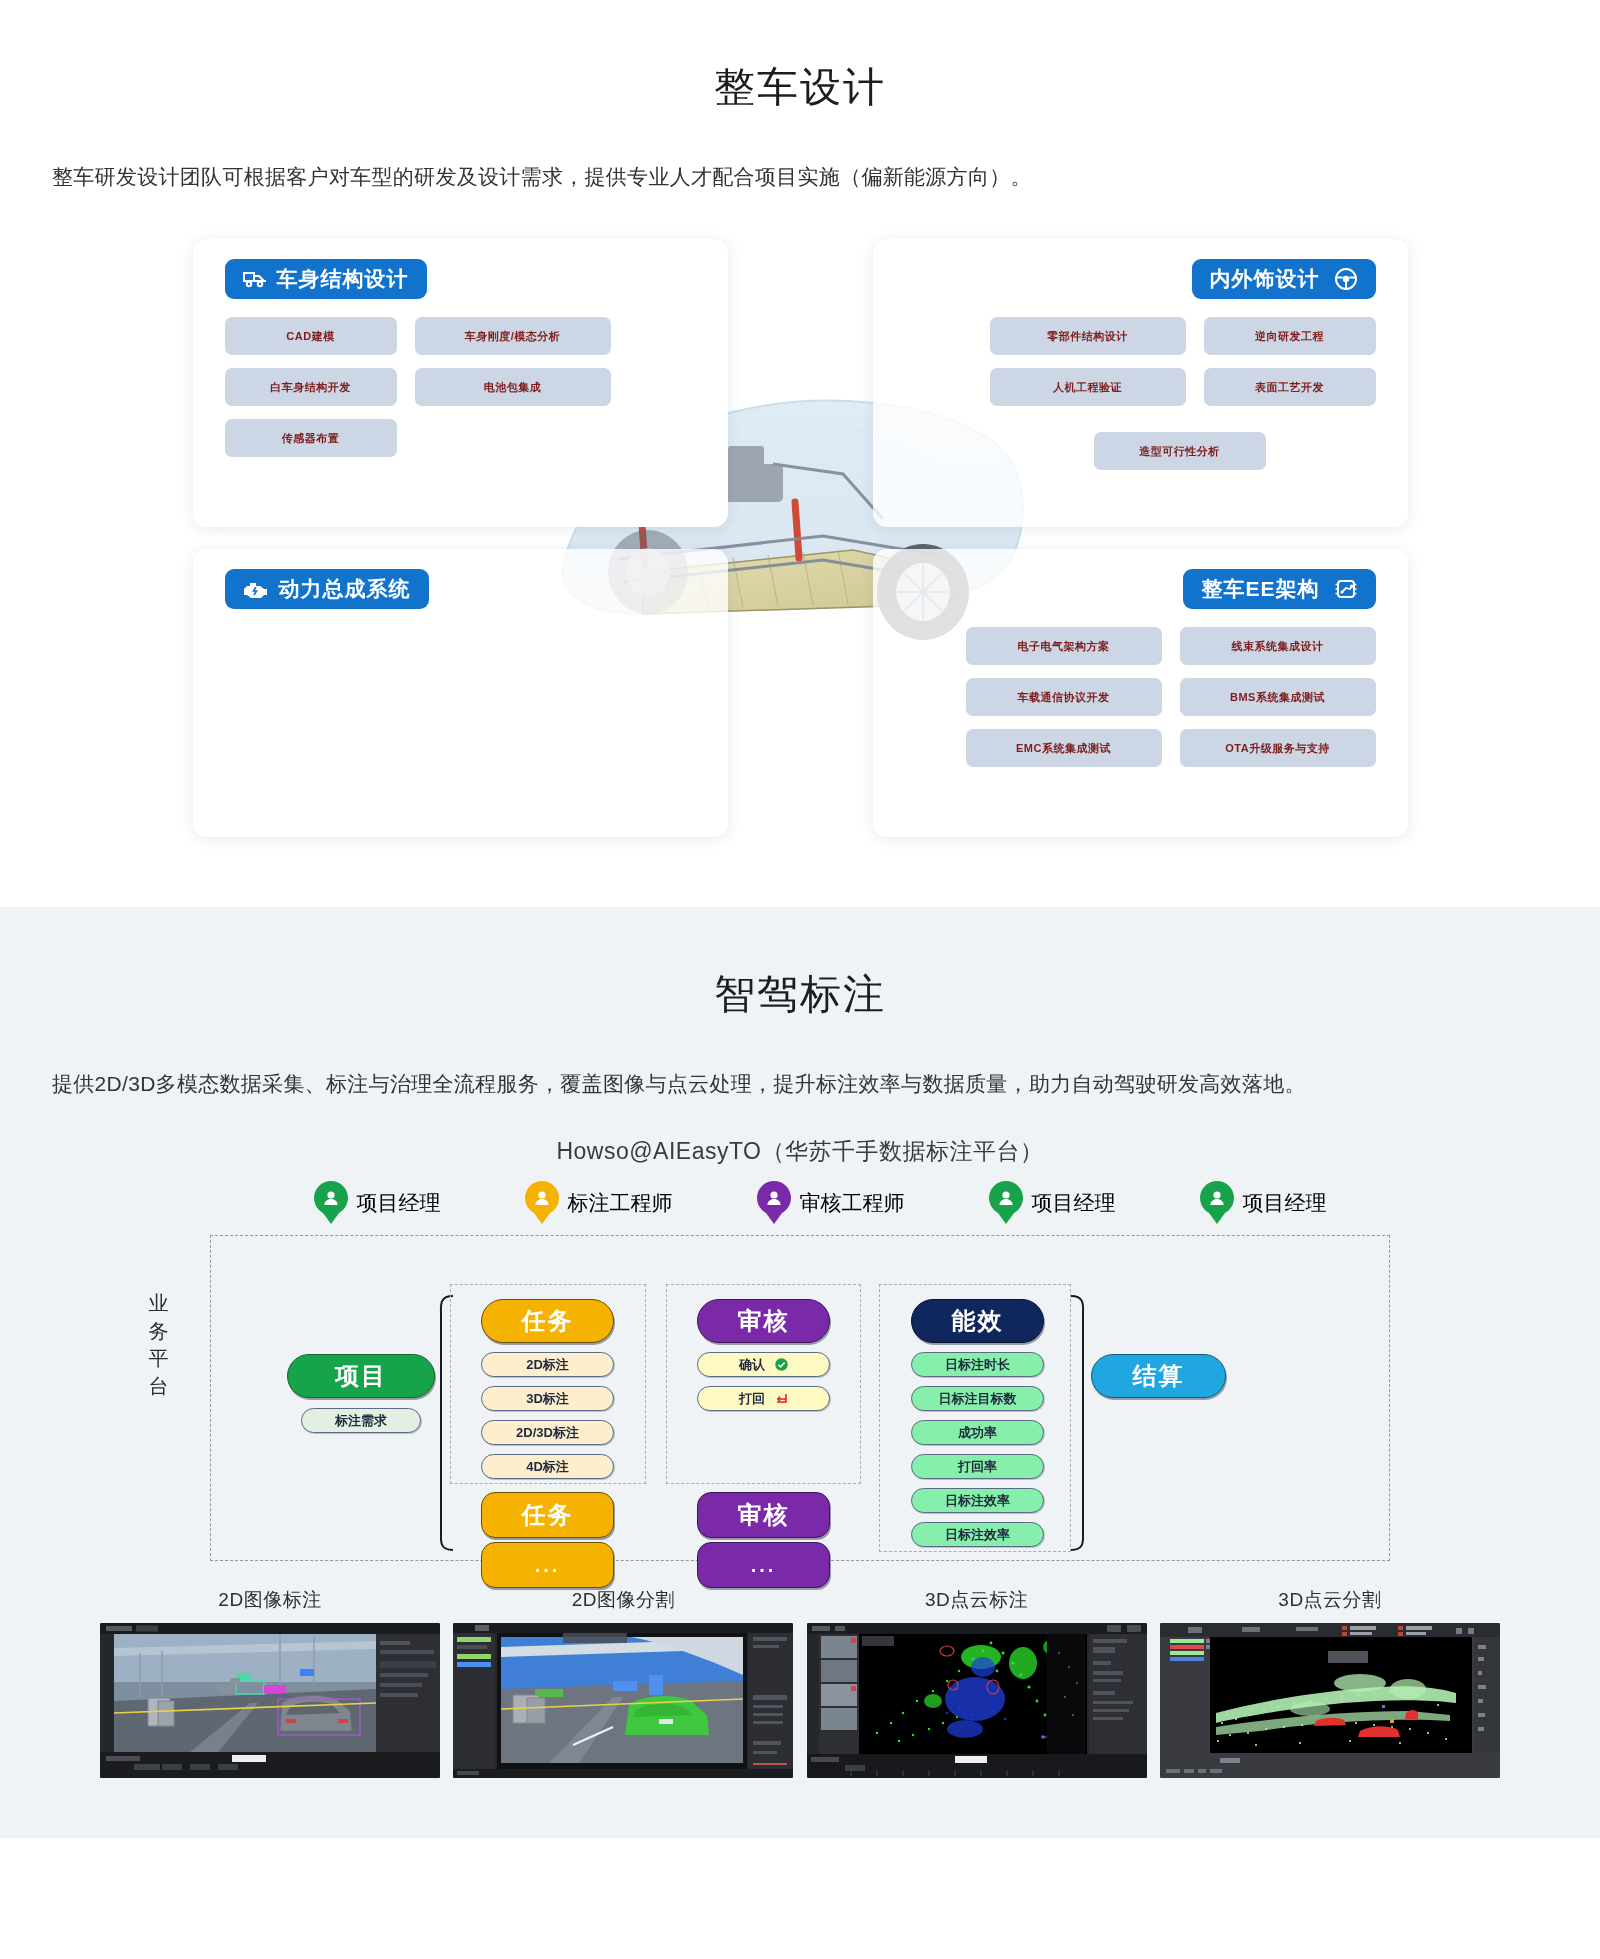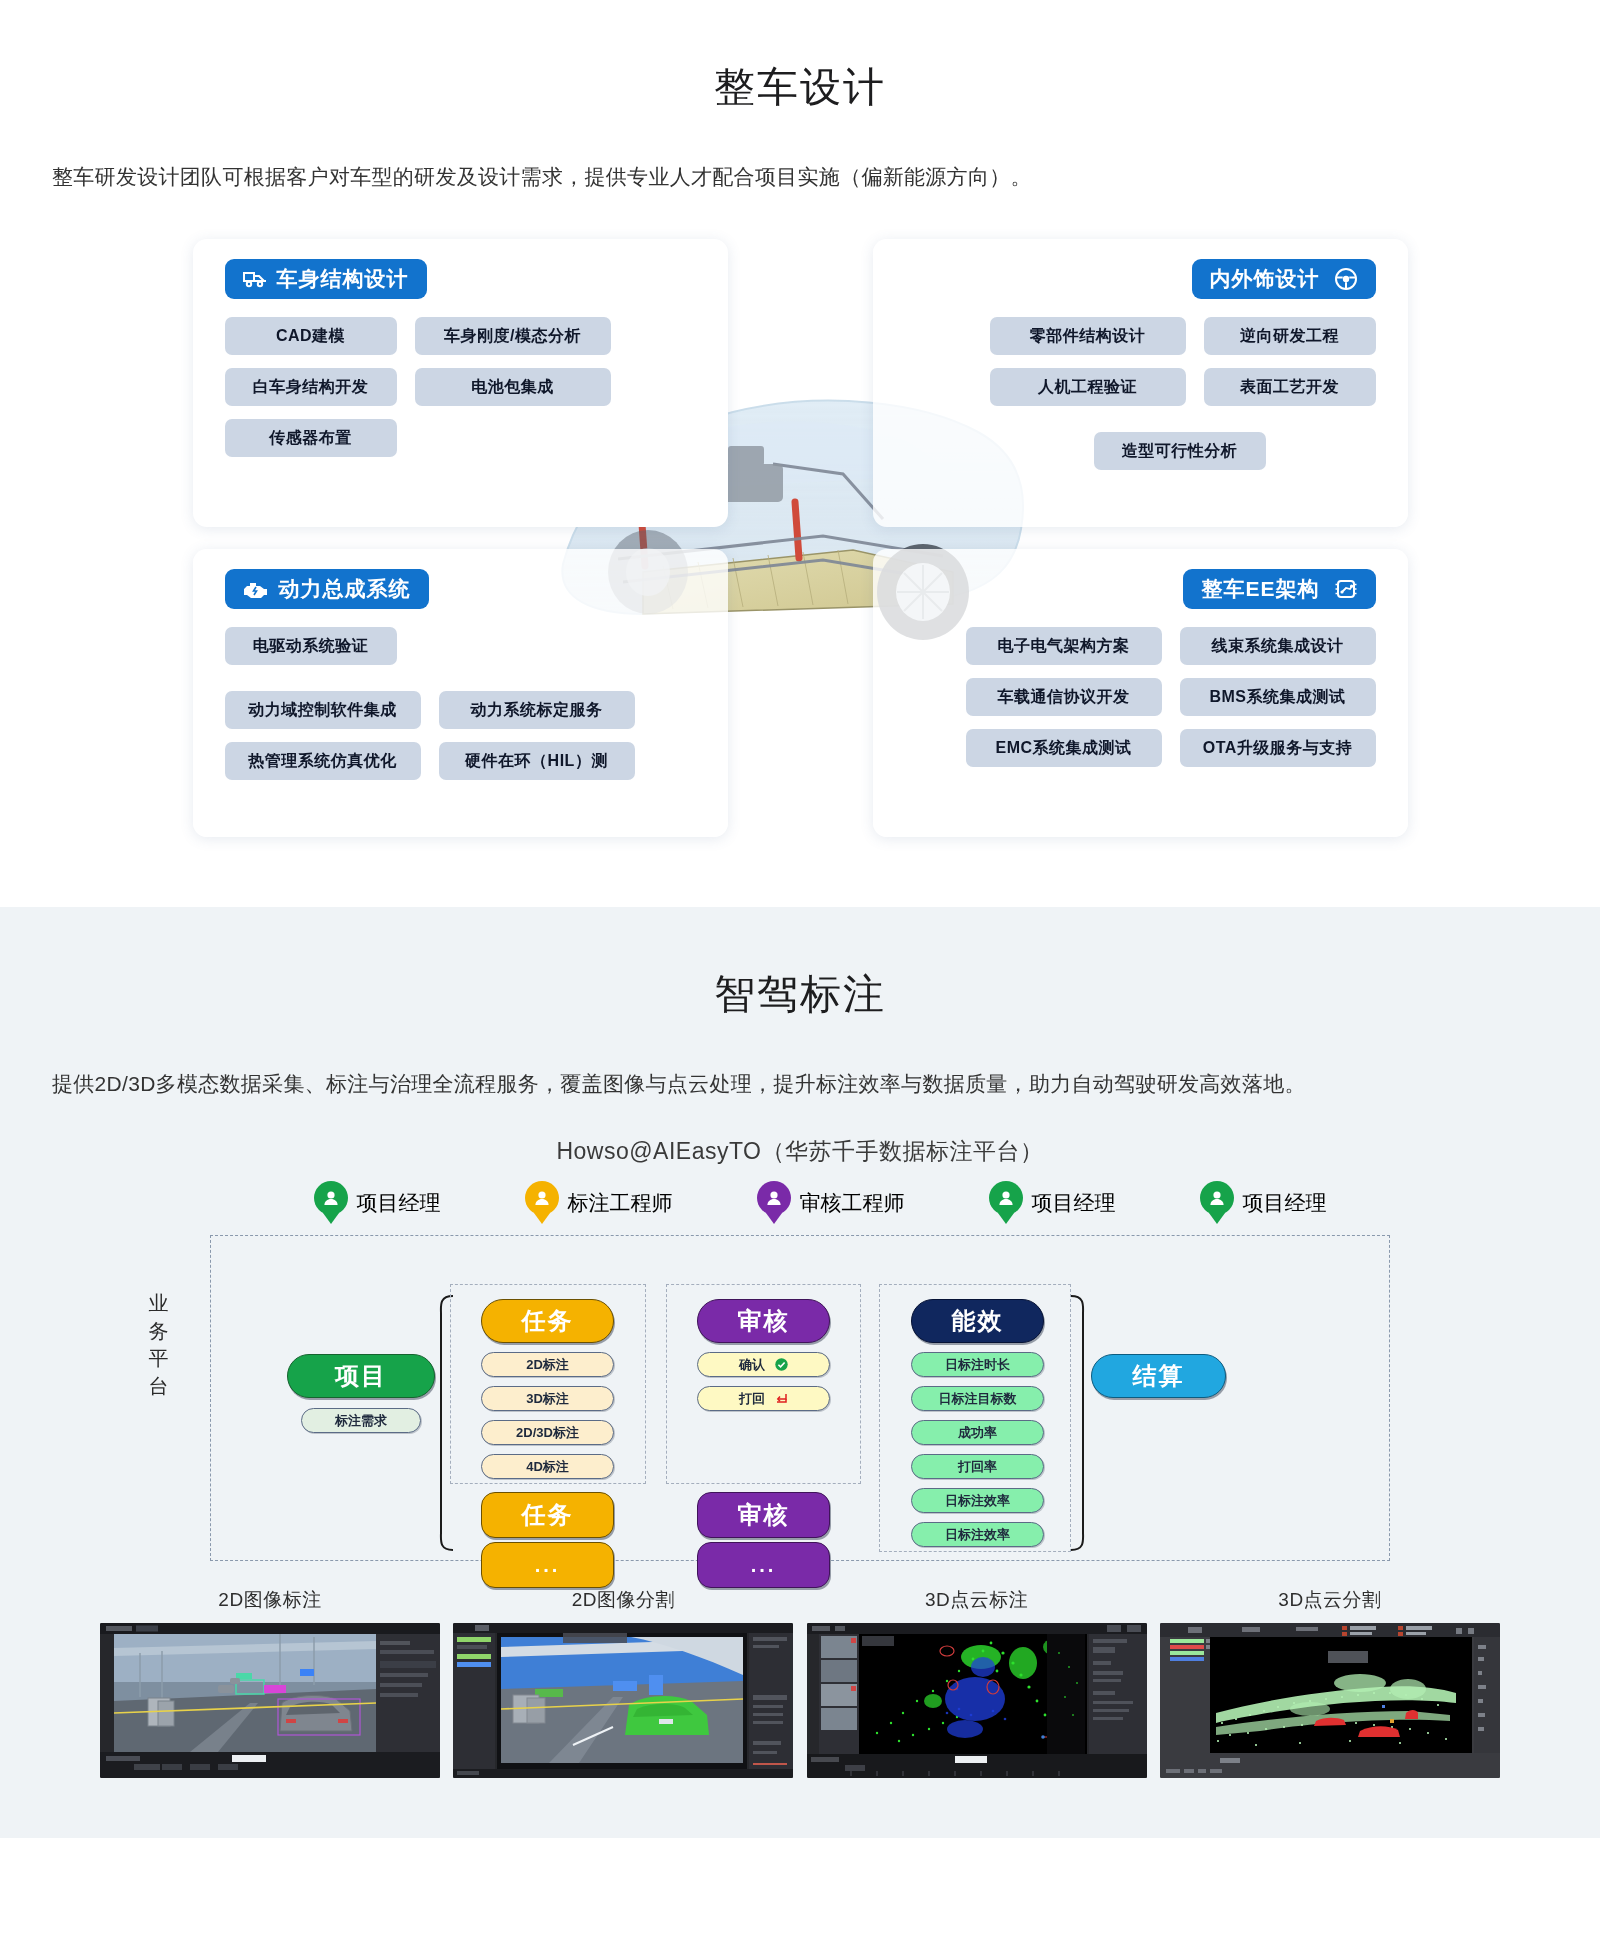--- a/index.html
+++ b/index.html
@@ -94,23 +94,23 @@
   .tags.right-align { justify-content: flex-end; }
   .tag {
     background: #ccd6e4;
     border-radius: 7px;
     height: 38px;
     min-width: 172px;
     padding: 0 16px;
     display: flex;
     align-items: center;
     justify-content: center;
-    font-size: 16px;
+    font-size: 11px;
     font-weight: bold;
-    color: #0f172a;
+    color: #7f1d1d;
     letter-spacing: 0.5px;
   }
   .tag.wide { min-width: 196px; }
   .row-break { flex-basis: 100%; height: 0; }
 
   
   .diagram-title {
     text-align: center;
     font-size: 23px;
     color: #3a3a3a;
@@ -365,28 +365,20 @@
       </div>
     </div>
 
     <div class="card card-bl transparentbg">
       <div class="card-head left">
         <svg width="26" height="20" viewBox="0 0 26 20">
           <path d="M4 7h3V4h6v3h4l4 3h3v6h-3l-3 3H8l-4-3H1v-6z" fill="#fff"></path>
           <path d="M13 8l-2.5 4h3L11 16" stroke="#1273cd" stroke-width="1.6" fill="none"></path>
         </svg>
         <span>动力总成系统</span>
-      </div>
-      <div class="tags">
-        <span class="tag">电驱动系统验证</span>
-        <span class="row-break"></span>
-        <span class="tag wide">动力域控制软件集成</span>
-        <span class="tag wide">动力系统标定服务</span>
-        <span class="tag wide">热管理系统仿真优化</span>
-        <span class="tag wide">硬件在环（HIL）测</span>
       </div>
     </div>
 
     <div class="card card-br transparentbg">
       <div class="card-head right">
         <span>整车EE架构</span>
         <svg width="24" height="22" viewBox="0 0 24 22">
           <rect x="4" y="3" width="16" height="16" rx="3" fill="none" stroke="#fff" stroke-width="2"></rect>
           <path d="M8 14l4-4 4 1 2-3" fill="none" stroke="#fff" stroke-width="1.8"></path>
           <circle cx="8" cy="14" r="1.6" fill="#fff"></circle>

